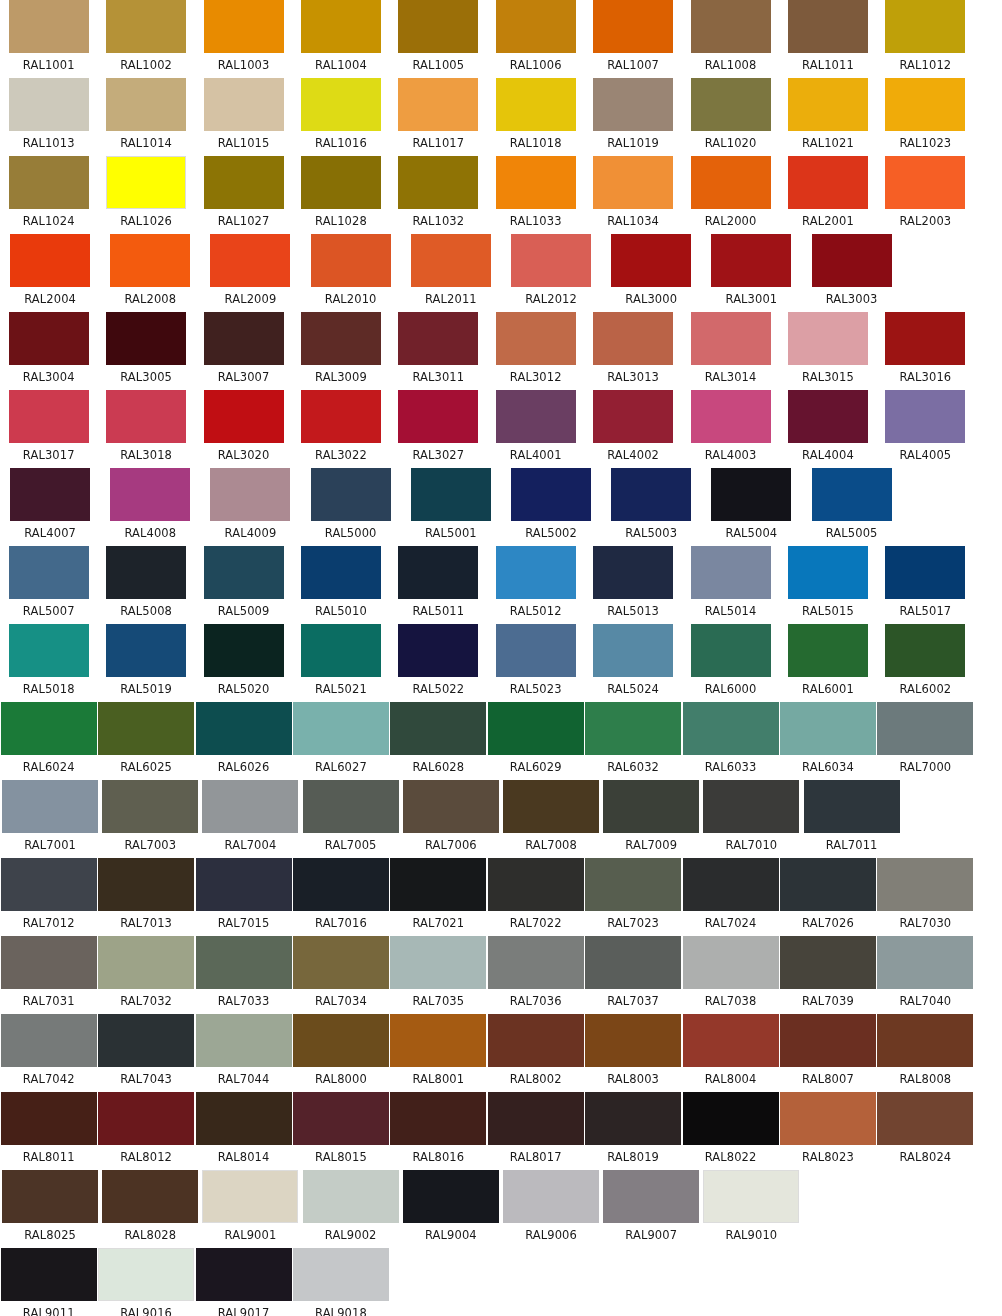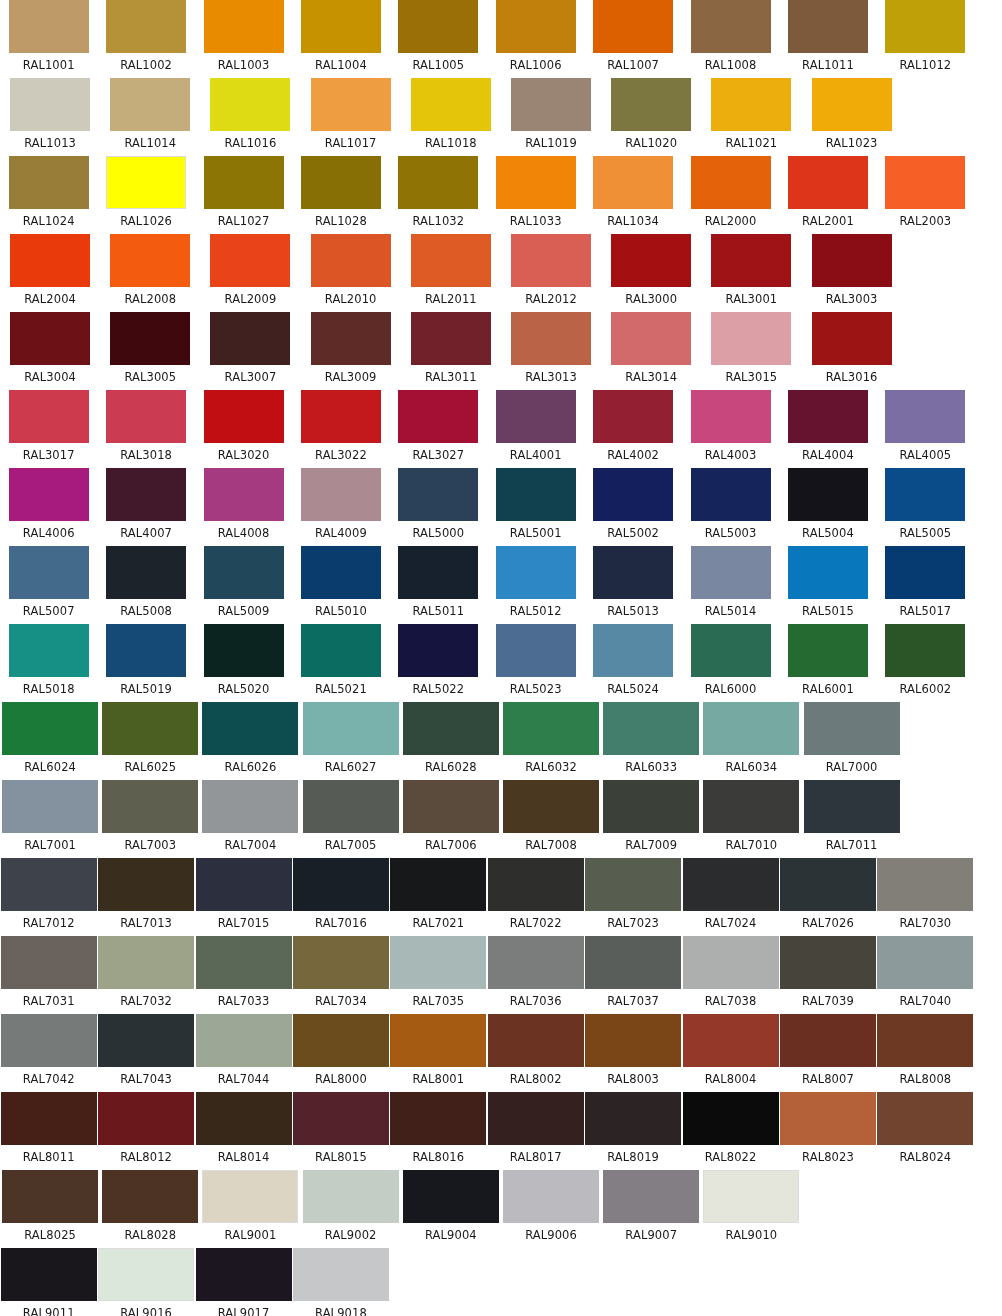--- a/index.html
+++ b/index.html
@@ -125,20 +125,24 @@
     <div class="ral-row mode-inset">
       <div class="ral-cell">
         <span class="ral-chip" style="background: rgb(205, 201, 187);"></span>
         <span class="ral-label">RAL1013</span>
       </div>
       <div class="ral-cell">
         <span class="ral-chip" style="background: rgb(196, 172, 123);"></span>
         <span class="ral-label">RAL1014</span>
       </div>
       <div class="ral-cell">
+        <span class="ral-chip" style="background: rgb(213, 194, 164);"></span>
+        <span class="ral-label">RAL1015</span>
+      </div>
+      <div class="ral-cell">
         <span class="ral-chip" style="background: rgb(222, 219, 21);"></span>
         <span class="ral-label">RAL1016</span>
       </div>
       <div class="ral-cell">
         <span class="ral-chip" style="background: rgb(238, 157, 65);"></span>
         <span class="ral-label">RAL1017</span>
       </div>
       <div class="ral-cell">
         <span class="ral-chip" style="background: rgb(229, 197, 10);"></span>
         <span class="ral-label">RAL1018</span>
@@ -255,20 +259,24 @@
       </div>
       <div class="ral-cell">
         <span class="ral-chip" style="background: rgb(94, 43, 38);"></span>
         <span class="ral-label">RAL3009</span>
       </div>
       <div class="ral-cell">
         <span class="ral-chip" style="background: rgb(113, 33, 42);"></span>
         <span class="ral-label">RAL3011</span>
       </div>
       <div class="ral-cell">
+        <span class="ral-chip" style="background: rgb(192, 106, 72);"></span>
+        <span class="ral-label">RAL3012</span>
+      </div>
+      <div class="ral-cell">
         <span class="ral-chip" style="background: rgb(186, 99, 71);"></span>
         <span class="ral-label">RAL3013</span>
       </div>
       <div class="ral-cell">
         <span class="ral-chip" style="background: rgb(210, 105, 107);"></span>
         <span class="ral-label">RAL3014</span>
       </div>
       <div class="ral-cell">
         <span class="ral-chip" style="background: rgb(220, 159, 165);"></span>
         <span class="ral-label">RAL3015</span>
@@ -315,24 +323,20 @@
         <span class="ral-chip" style="background: rgb(102, 19, 47);"></span>
         <span class="ral-label">RAL4004</span>
       </div>
       <div class="ral-cell">
         <span class="ral-chip" style="background: rgb(123, 110, 163);"></span>
         <span class="ral-label">RAL4005</span>
       </div>
     </div>
     <div class="ral-row mode-inset">
       <div class="ral-cell">
-        <span class="ral-chip" style="background: rgb(166, 27, 125);"></span>
-        <span class="ral-label">RAL4006</span>
-      </div>
-      <div class="ral-cell">
         <span class="ral-chip" style="background: rgb(66, 24, 43);"></span>
         <span class="ral-label">RAL4007</span>
       </div>
       <div class="ral-cell">
         <span class="ral-chip" style="background: rgb(166, 58, 128);"></span>
         <span class="ral-label">RAL4008</span>
       </div>
       <div class="ral-cell">
         <span class="ral-chip" style="background: rgb(172, 138, 146);"></span>
         <span class="ral-label">RAL4009</span>
@@ -459,20 +463,24 @@
         <span class="ral-chip" style="background: rgb(13, 77, 79);"></span>
         <span class="ral-label">RAL6026</span>
       </div>
       <div class="ral-cell">
         <span class="ral-chip" style="background: rgb(121, 177, 172);"></span>
         <span class="ral-label">RAL6027</span>
       </div>
       <div class="ral-cell">
         <span class="ral-chip" style="background: rgb(48, 73, 60);"></span>
         <span class="ral-label">RAL6028</span>
+      </div>
+      <div class="ral-cell">
+        <span class="ral-chip" style="background: rgb(17, 99, 49);"></span>
+        <span class="ral-label">RAL6029</span>
       </div>
       <div class="ral-cell">
         <span class="ral-chip" style="background: rgb(46, 126, 75);"></span>
         <span class="ral-label">RAL6032</span>
       </div>
       <div class="ral-cell">
         <span class="ral-chip" style="background: rgb(66, 126, 107);"></span>
         <span class="ral-label">RAL6033</span>
       </div>
       <div class="ral-cell">

